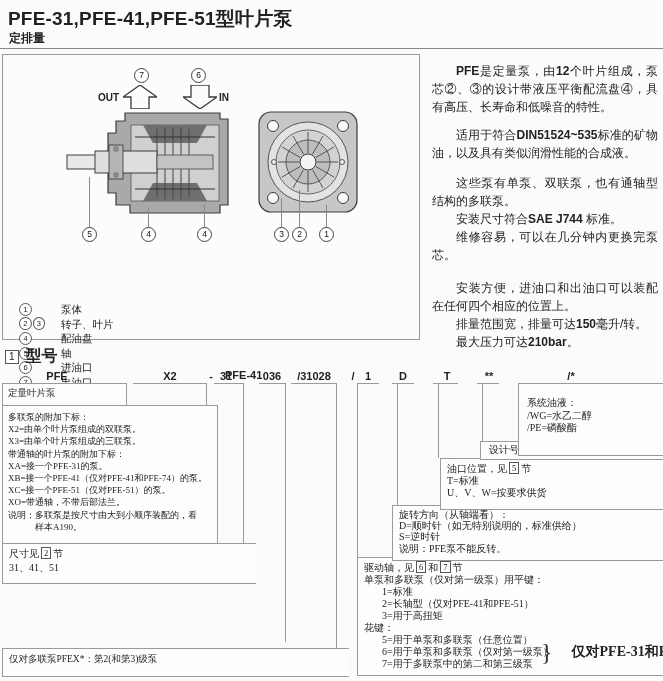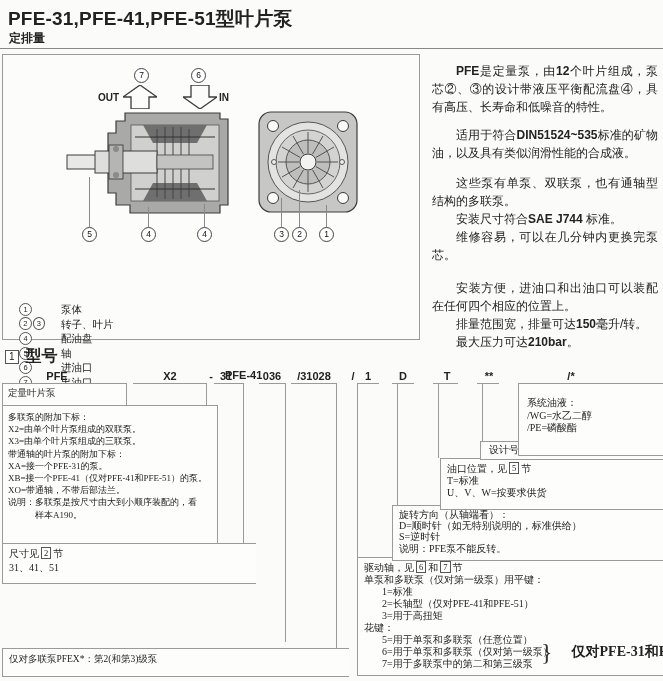--- a/index.html
+++ b/index.html
@@ -215,21 +215,22 @@
   <div class="dbox" style="left:2px;top:383px;width:113px;height:17px;padding:3px 5px;font-size:9.5px;">
     <div class="dline">定量叶片泵</div>
   </div>
 
   <div class="dbox" style="left:2px;top:405px;width:204px;height:130px;padding:5px 5px;line-height:12.2px;">
     <div class="dline">多联泵的附加下标：</div>
     <div class="dline">X2=由单个叶片泵组成的双联泵。</div>
     <div class="dline">X3=由单个叶片泵组成的三联泵。</div>
     <div class="dline">带通轴的叶片泵的附加下标：</div>
     <div class="dline">XA=接一个PFE-31的泵。</div>
-    <div class="dline">XB=接一个PFE-41（仅对PFE-41和PFE-51）的泵。</div>
+    <div class="dline">XB=接一个PFE-41（仅对PFE-41和PFE-74）的泵。</div>
+    <div class="dline">XC=接一个PFE-51（仅对PFE-51）的泵。</div>
     <div class="dline">XO=带通轴，不带后部法兰。</div>
     <div class="dline">说明：多联泵是按尺寸由大到小顺序装配的，看</div>
     <div class="dline ind2">样本A190。</div>
   </div>
 
   <div class="dbox" style="left:2px;top:543px;width:241px;height:33px;padding:3px 6px;font-size:10px;line-height:13.5px;border-right:none;">
     <div class="dline"><span>尺寸见</span><span class="numbox">2</span><span>节</span></div>
     <div class="dline">31、41、51</div>
   </div>
 

